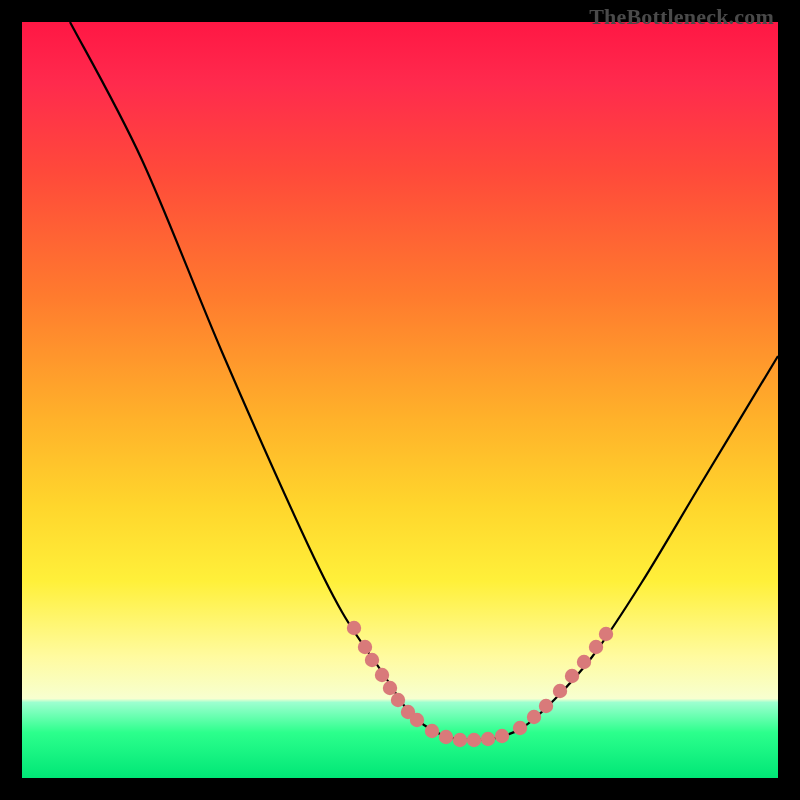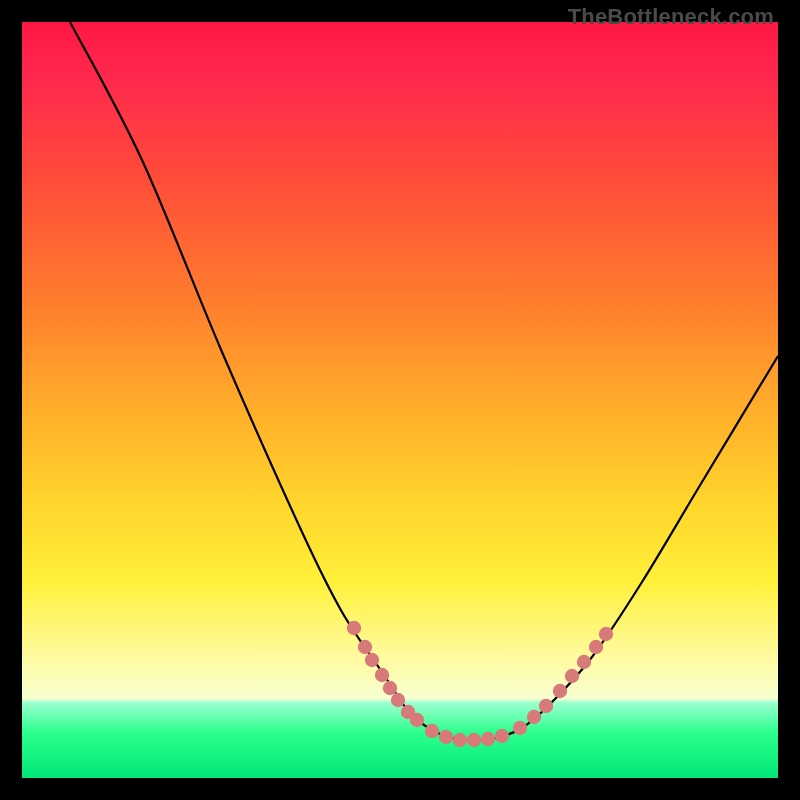--- a/index.html
+++ b/index.html
@@ -30,21 +30,21 @@
       #f7ffd0 89.5%,
       #9dffd0 90%,
       #2cff8c 94%,
       #00e676 100%
     );
   }
   .watermark {
     position: absolute;
     top: 4px;
     right: 26px;
-    font-family: Liberation Sans, sans-serif;
+    font-family: Liberation Serif, serif;
     font-size: 22px;
     font-weight: 600;
     color: #4a4a4a;
     letter-spacing: 0.2px;
     user-select: none;
   }
   svg.curve {
     position: absolute;
     left: 22px;
     top: 22px;

